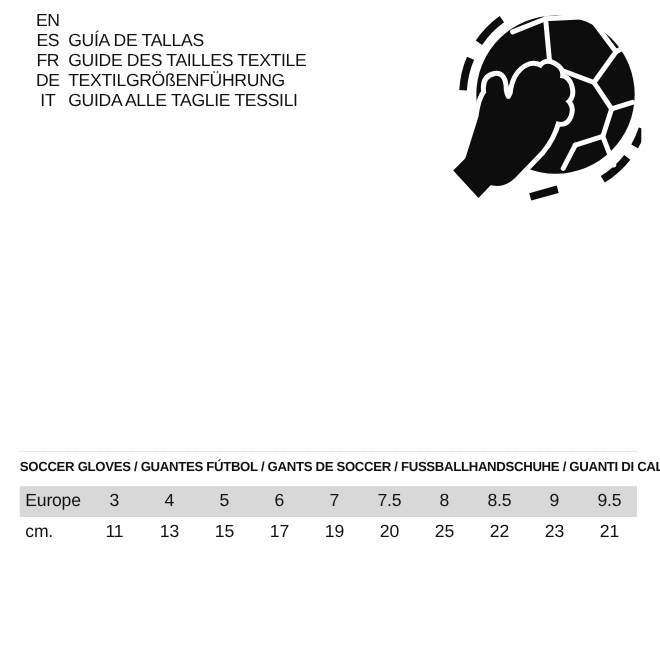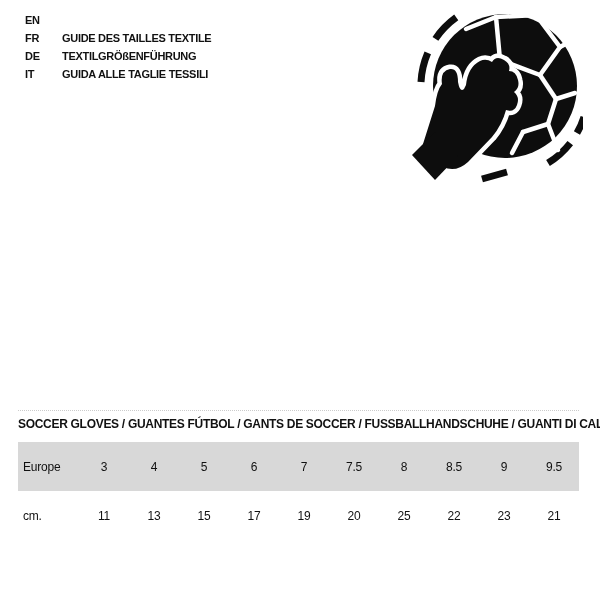--- a/index.html
+++ b/index.html
@@ -6,46 +6,50 @@
   body{
     width:600px;height:600px;background:#ffffff;position:relative;overflow:hidden;
     font-family:"Liberation Sans",sans-serif;color:#111;
     -webkit-font-smoothing:antialiased;
   }
   .canvas{position:absolute;inset:0;background:#fff;}
 
   
   .lang-list{position:absolute;left:25px;top:11px;}
   .lang-row{display:flex;height:18px;align-items:center;
-    font-weight:bold;font-size:11px;letter-spacing:-0.3px;white-space:nowrap;}
+    font-weight:normal;font-size:16px;letter-spacing:-0.3px;white-space:nowrap;text-align:center;}
   .lang-code{width:37px;flex:0 0 37px;}
 
   
   .icon-wrap{position:absolute;left:408px;top:5px;width:175px;height:185px;}
   .icon-wrap svg{display:block;width:100%;height:100%;}
 
   
   .size-section{position:absolute;left:18px;top:410px;width:561px;}
   .section-rule{border-top:1px dotted #cccccc;height:0;margin:0 0 6px 0;}
   .section-title{font-size:12px;font-weight:bold;letter-spacing:-0.3px;white-space:nowrap;}
   table.size-table{border-collapse:collapse;table-layout:fixed;width:561px;margin-top:11px;}
-  .size-table td{font-size:12px;height:17px;padding:16px;text-align:center;
+  .size-table td{font-size:16px;height:17px;padding:5px;text-align:center;
     letter-spacing:-0.2px;vertical-align:middle;white-space:nowrap;}
   .size-table td.row-label{text-align:left;padding-left:5px;}
   .size-table col.label-col{width:61px;}
   .size-table tr.header-row{background:#d8d8d8;}
 </style>
 </head>
 <body>
 
 <div class="canvas">
 
   <div class="lang-list">
     <div class="lang-row">
       <span class="lang-code">EN</span>
+    </div>
+    <div class="lang-row">
+      <span class="lang-code">ES</span>
+      <span class="lang-label">GUÍA DE TALLAS</span>
     </div>
     <div class="lang-row">
       <span class="lang-code">FR</span>
       <span class="lang-label">GUIDE DES TAILLES TEXTILE</span>
     </div>
     <div class="lang-row">
       <span class="lang-code">DE</span>
       <span class="lang-label">TEXTILGRÖßENFÜHRUNG</span>
     </div>
     <div class="lang-row">

